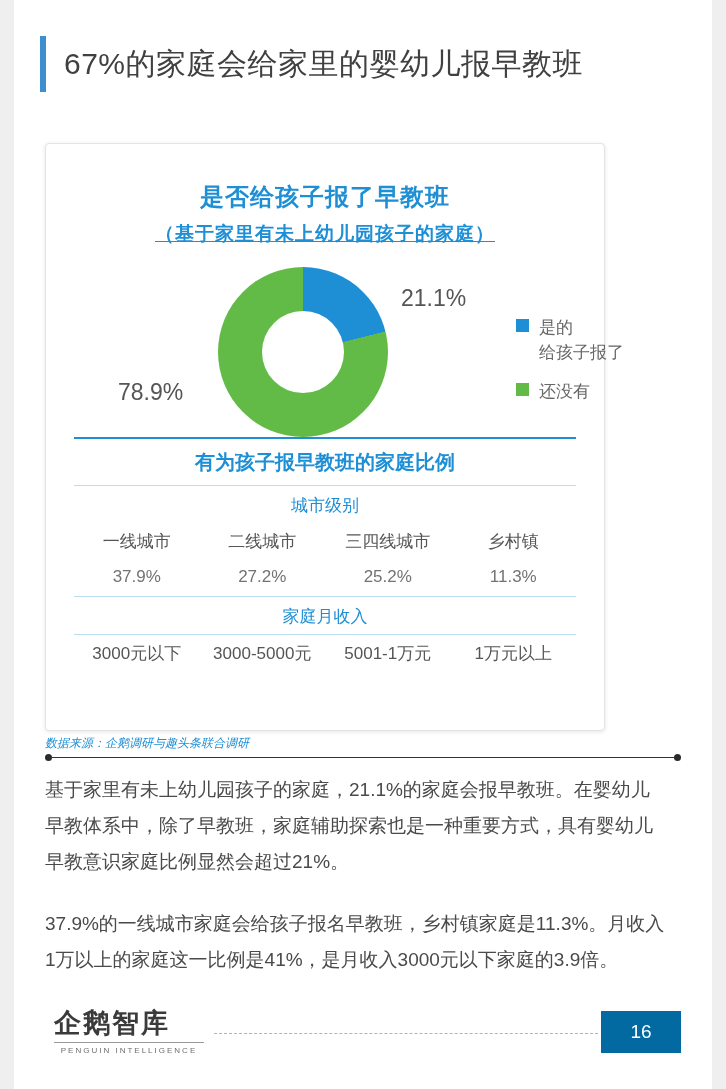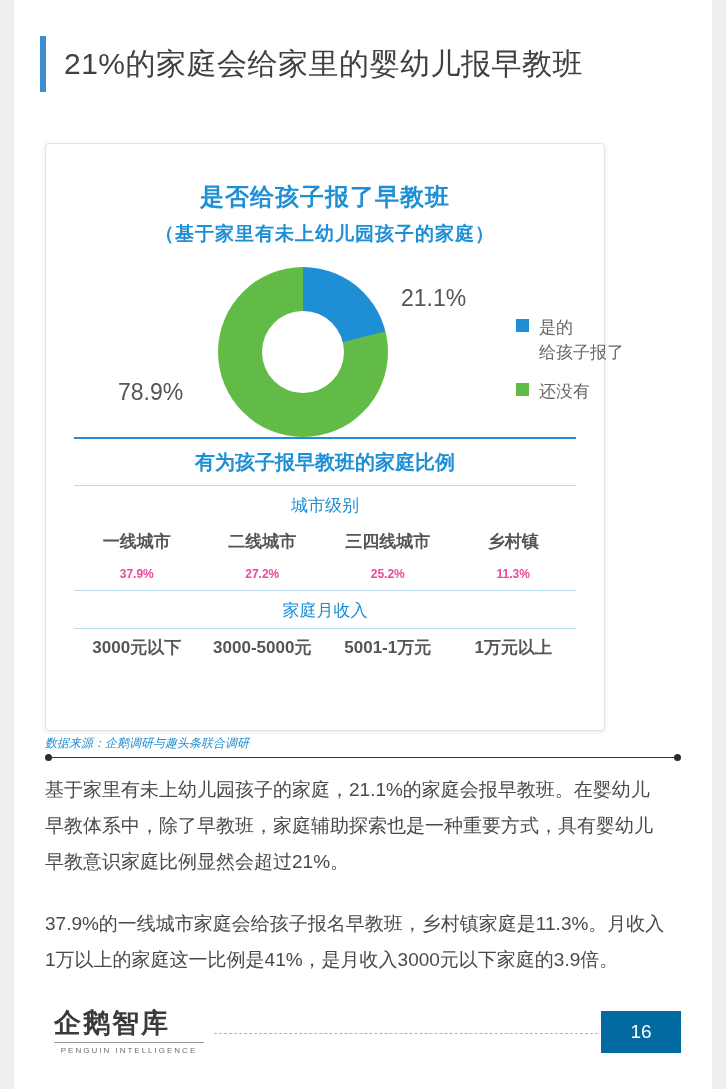--- a/index.html
+++ b/index.html
@@ -69,20 +69,21 @@
     color: #1e8fd5;
     letter-spacing: 1px;
   }
   .chart-subtitle {
     text-align: center;
     margin-top: 8px;
     font-size: 19px;
     font-weight: bold;
     color: #1e8fd5;
     letter-spacing: 1px;
+    text-decoration: underline;
   }
 
   
   .donut-area {
     position: relative;
     height: 190px;
     margin-top: 14px;
   }
   .donut-wrap {
     position: absolute;
@@ -176,31 +177,30 @@
   .tbl-section {
     text-align: center;
     font-size: 17px;
     color: #1e8fd5;
     padding: 8px 0 6px;
   }
   table.data {
     width: 100%;
     border-collapse: collapse;
     table-layout: fixed;
-    font-weight: bold;
   }
   table.data td {
     text-align: center;
     font-size: 17px;
     color: #555;
     padding: 7px 0;
   }
   table.data td.val {
-    font-size: 12px;
-    color: #ec4899;
+    font-size: 17px;
+    color: #737373;
     padding-bottom: 9px;
   }
 
   
   .source {
     position: absolute;
     top: 735px;
     left: 45px;
     font-size: 12px;
     color: #1e8fd5;
@@ -307,21 +307,21 @@
 </head>
 <body>
 
 <div class="page">
 
   <div class="edge-left"></div>
   <div class="edge-right"></div>
 
   <div class="header">
     <div class="header-bar"></div>
-    <div class="header-title">21%的家庭会给家里的婴幼儿报早教班</div>
+    <div class="header-title">67%的家庭会给家里的婴幼儿报早教班</div>
   </div>
 
   <div class="card">
 
     <div class="chart-title">是否给孩子报了早教班</div>
     <div class="chart-subtitle">（基于家里有未上幼儿园孩子的家庭）</div>
 
     <div class="donut-area">
       <div class="donut-wrap">
         <div class="donut">

